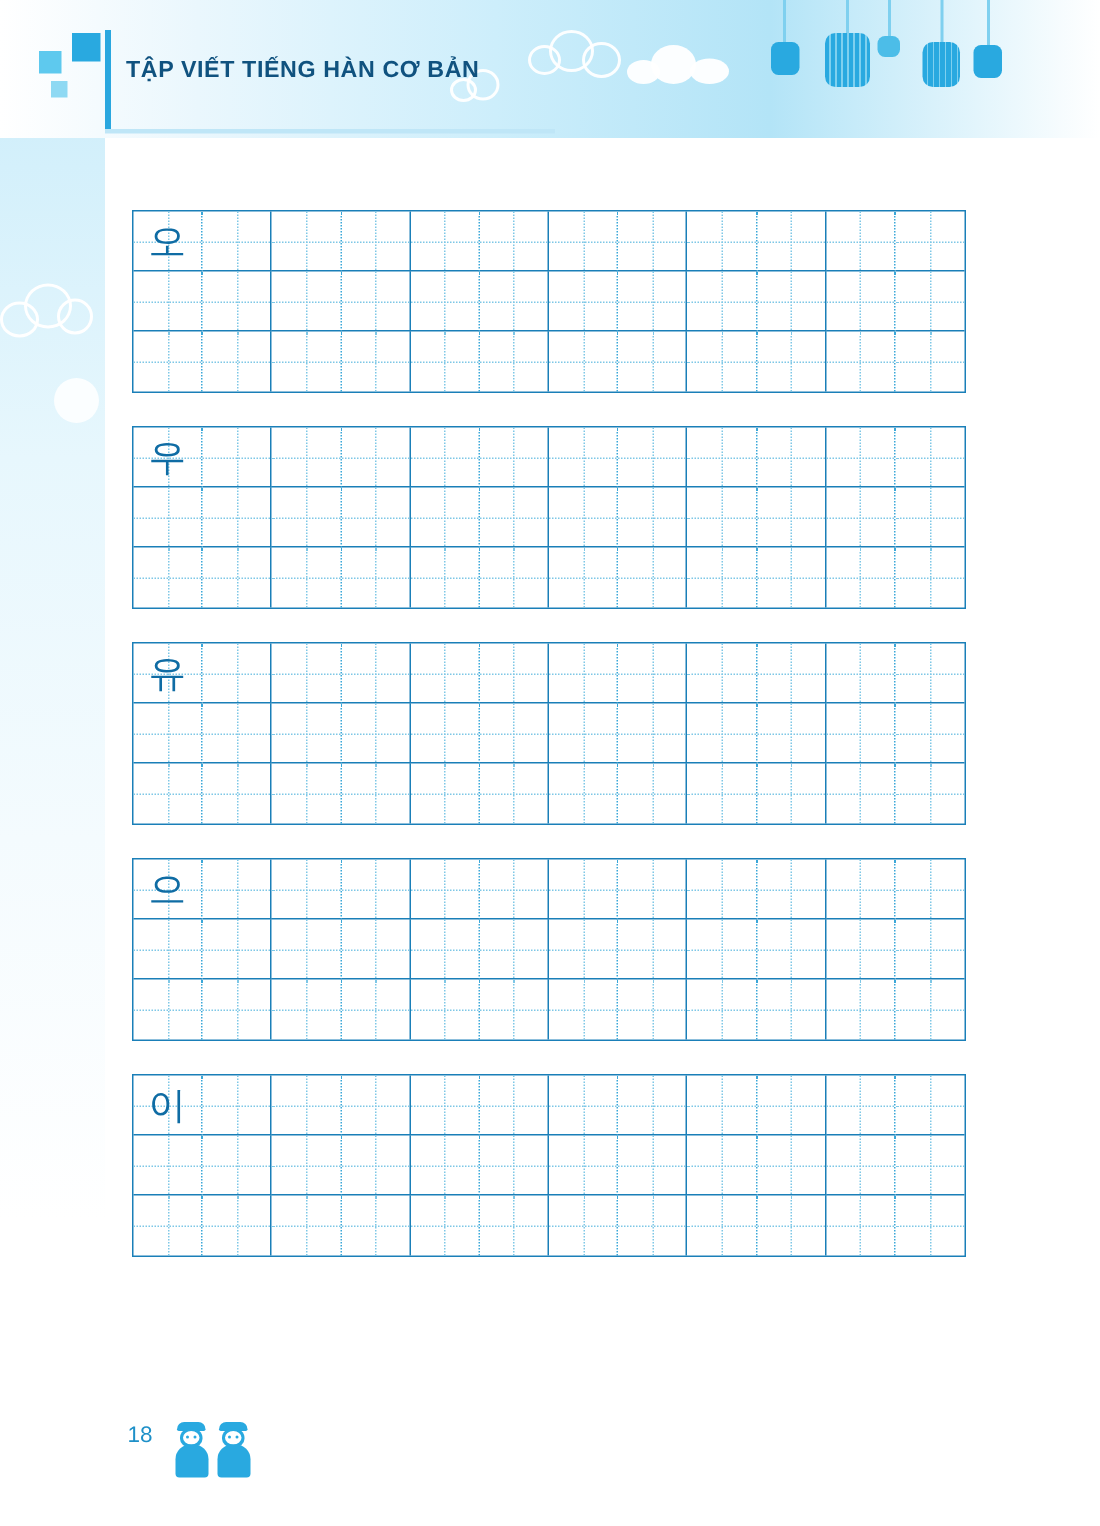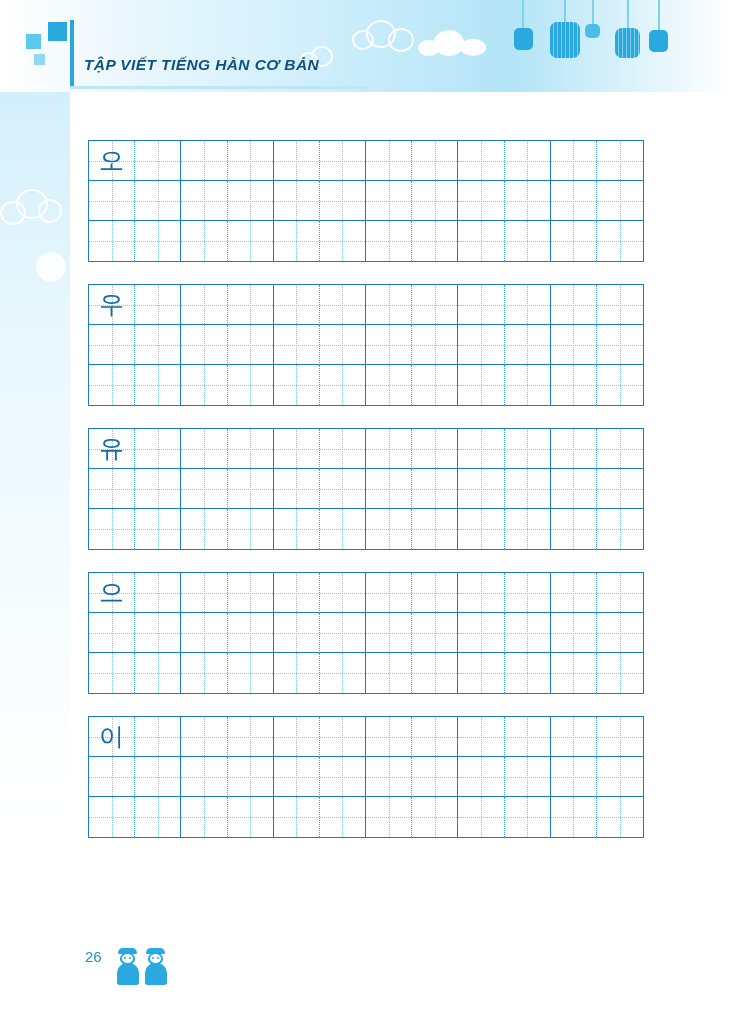--- a/index.html
+++ b/index.html
@@ -59,24 +59,23 @@
     position: absolute;
     left: 70px;
     top: 86px;
     width: 300px;
     height: 3px;
     background: #bfe6f7;
   }
   .book-title {
     position: absolute;
     left: 84px;
-    top: 56px;
+    top: 38px;
     font-size: 15.5px;
     font-weight: bold;
-    font-style: italic;
     letter-spacing: 0.4px;
     color: #10527f;
     white-space: nowrap;
   }
   .cloud-group { position: absolute; }
   .cloud-group .p { position: absolute; background: #ffffff; border-radius: 50%; opacity: .95; }
   .cloud-outline .p { background: none; border: 2.5px solid #ffffff; }
 
   
   .lantern-wrap { position: absolute; }
@@ -975,21 +974,21 @@
         <div class="mid-v"></div>
         <div class="mid-h"></div>
       </div>
       <div class="cell solidr lastcol lastrow">
         <div class="mid-v"></div>
         <div class="mid-h"></div>
       </div>
     </div>
   </div>
 
-<div class="page-number">26</div>
+<div class="page-number">18</div>
 <div class="kids">
   <div class="kid" style="left:0; top:4px; width:28px; height:38px;">
     <div class="hat" style="left:2px; top:0;"></div>
     <div class="head" style="left:4px; top:4px;"></div>
     <div class="face" style="left:6px; top:6px;"></div>
     <div class="eye" style="left:8px; top:9px;"></div>
     <div class="eye" style="left:13px; top:9px;"></div>
     <div class="body" style="left:1px; top:15px;"></div>
   </div>
   <div class="kid" style="left:28px; top:4px; width:28px; height:38px;">

